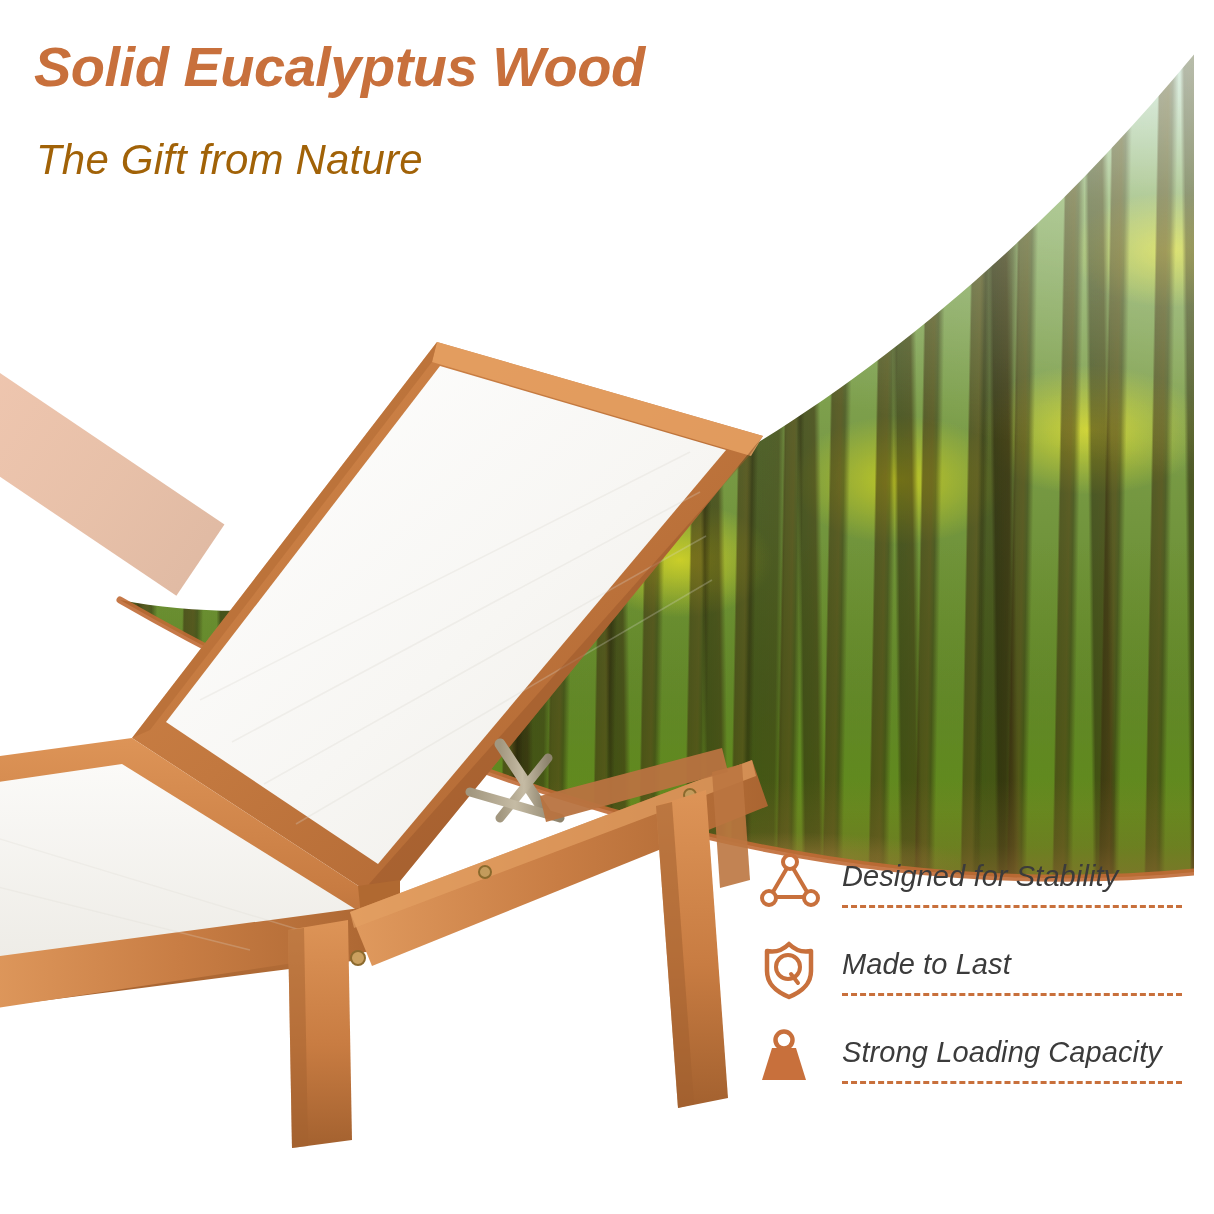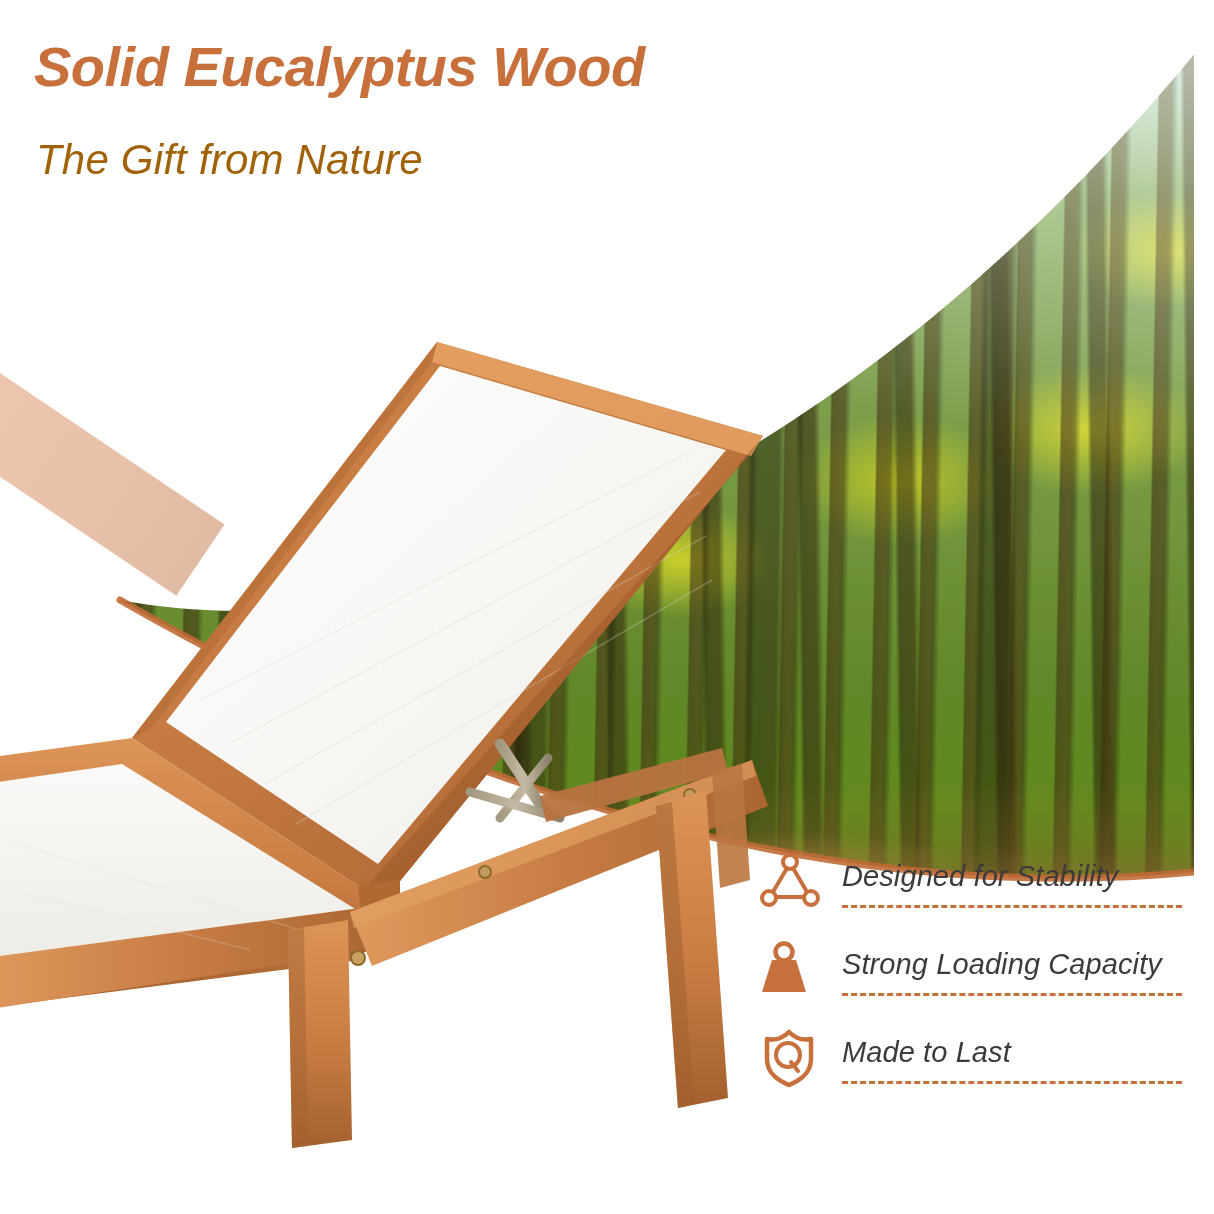--- a/index.html
+++ b/index.html
@@ -317,41 +317,41 @@
         </svg>
       </div>
       <div class="feature-body">
         <span class="feature-label">Designed for Stability</span>
         <span class="feature-rule"></span>
       </div>
     </div>
 
     <div class="feature">
       <div class="feature-icon">
-        <svg width="62" height="60" viewBox="0 0 62 60">
-          <circle cx="25" cy="12" r="8.5" fill="none" stroke="#c8703c" stroke-width="4.5"></circle>
-          <path d="M 13 20 L 37 20 L 47 52 L 3 52 Z" fill="#c8703c"></path>
-        </svg>
-      </div>
-      <div class="feature-body">
-        <span class="feature-label">Strong Loading Capacity</span>
-        <span class="feature-rule"></span>
-      </div>
-    </div>
-
-    <div class="feature">
-      <div class="feature-icon">
         <svg width="62" height="62" viewBox="0 0 62 62">
           <path d="M 8 12 C 18 14, 25 10, 30 5 C 35 10, 42 14, 52 12 L 52 32 C 52 46, 42 53, 30 58 C 18 53, 8 46, 8 32 Z" fill="none" stroke="#c8703c" stroke-width="4.5" stroke-linejoin="round"></path>
           <circle cx="29" cy="28" r="12" fill="none" stroke="#c8703c" stroke-width="4"></circle>
           <line x1="32" y1="35" x2="39" y2="44" stroke="#c8703c" stroke-width="4" stroke-linecap="round"></line>
         </svg>
       </div>
       <div class="feature-body">
         <span class="feature-label">Made to Last</span>
         <span class="feature-rule"></span>
       </div>
     </div>
 
+    <div class="feature">
+      <div class="feature-icon">
+        <svg width="62" height="60" viewBox="0 0 62 60">
+          <circle cx="25" cy="12" r="8.5" fill="none" stroke="#c8703c" stroke-width="4.5"></circle>
+          <path d="M 13 20 L 37 20 L 47 52 L 3 52 Z" fill="#c8703c"></path>
+        </svg>
+      </div>
+      <div class="feature-body">
+        <span class="feature-label">Strong Loading Capacity</span>
+        <span class="feature-rule"></span>
+      </div>
+    </div>
+
 
   </div>
 
 </div>
 
 </body></html>

